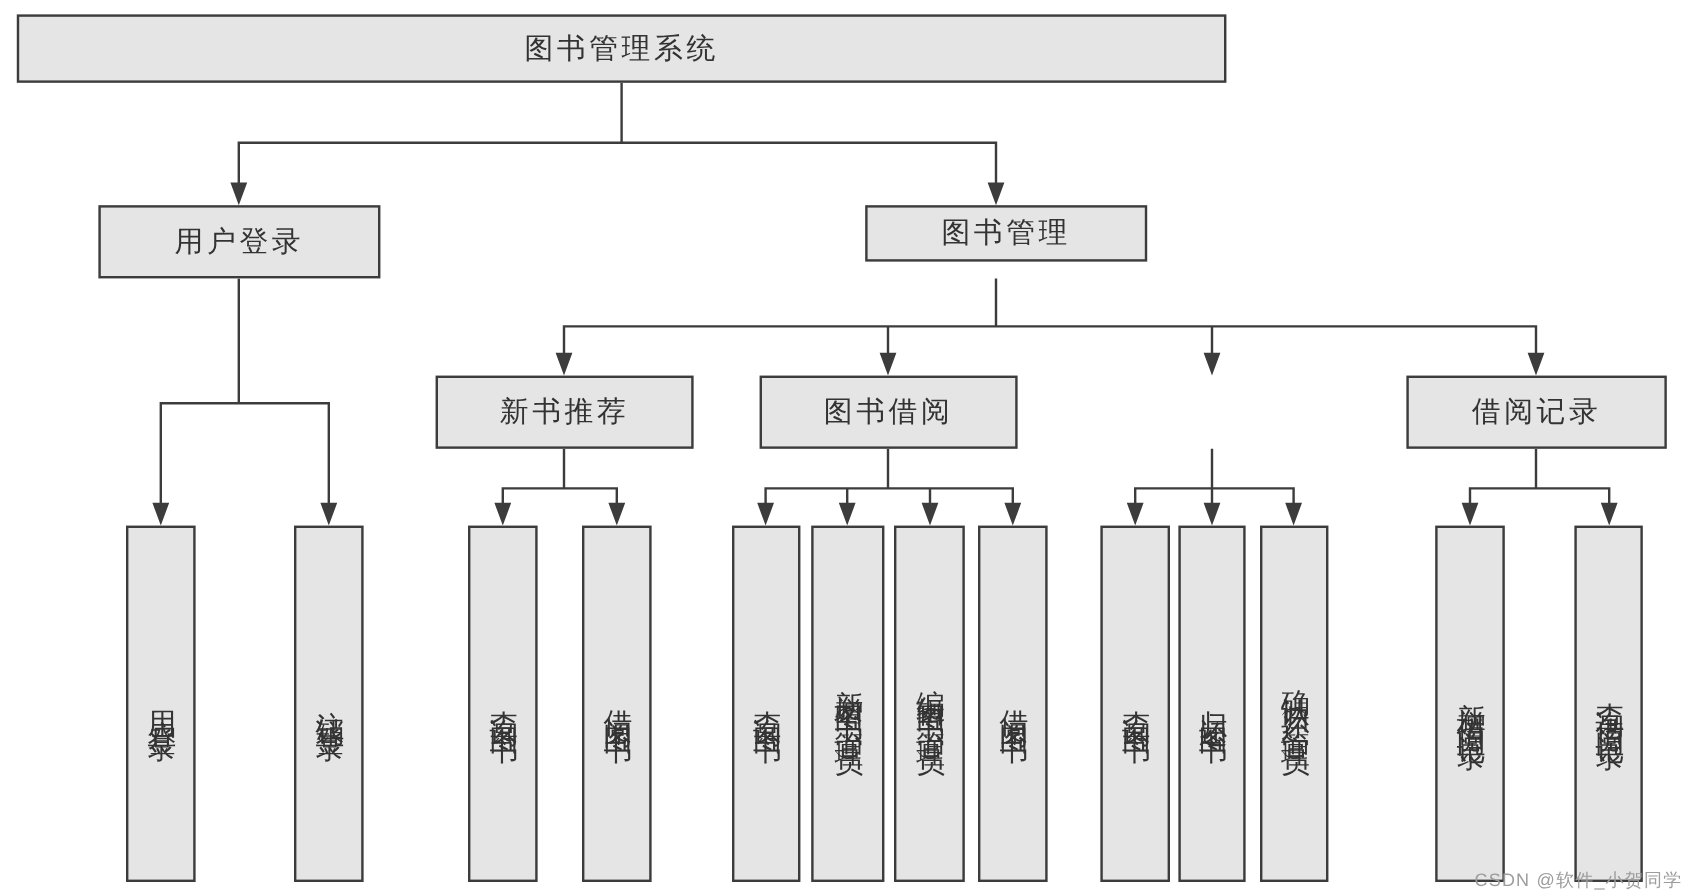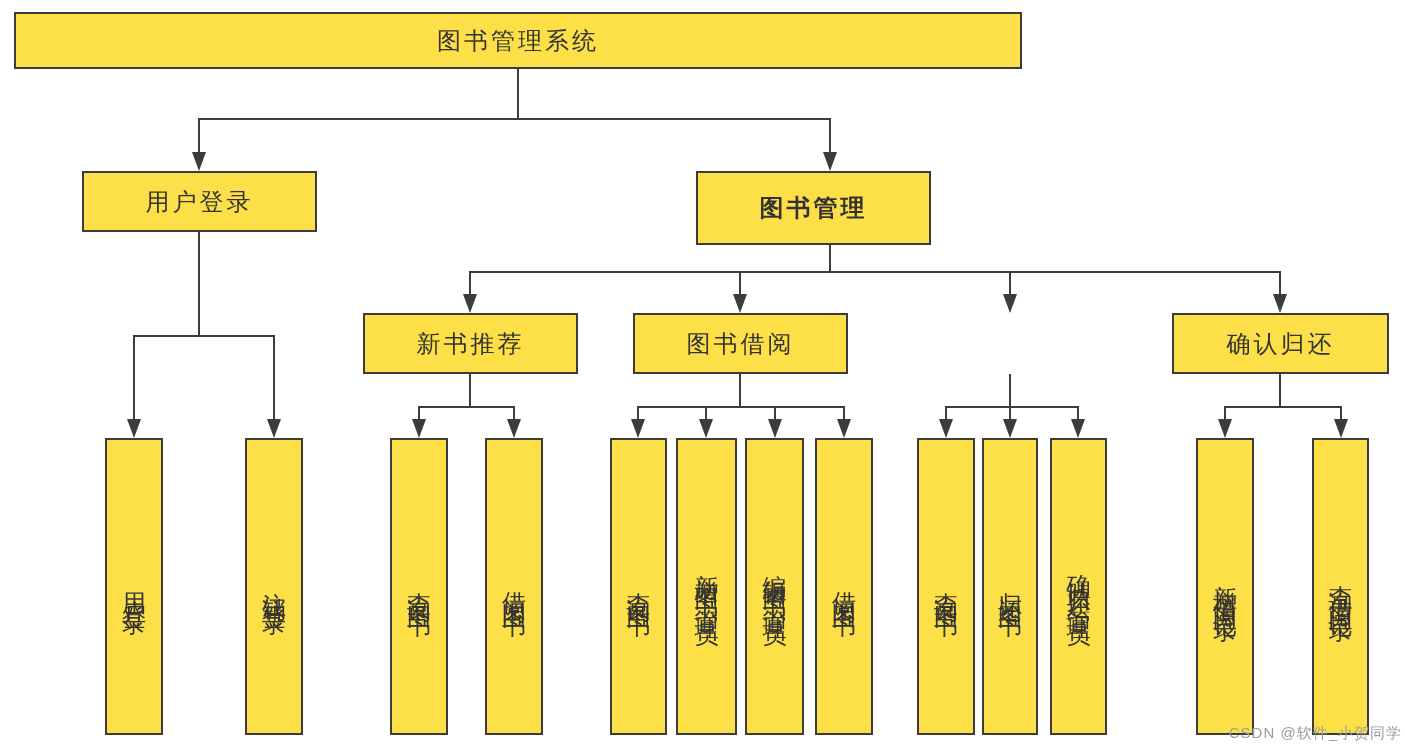--- a/index.html
+++ b/index.html
@@ -22,21 +22,21 @@
     background: var(--background, #fff);
   }
   .connectors {
     position: absolute; left: 0; top: 0;
     width: 1405px; height: 747px;
   }
   .lines { fill: none; stroke: var(--line, #3c3c3c); stroke-width: 2; }
   .arrows { fill: var(--line, #3c3c3c); stroke: none; }
   .node {
     position: absolute;
-    background: #fde047;
+    background: #e5e5e5;
     border: 2px solid var(--line, #3c3c3c);
     display: flex;
     align-items: center;
     justify-content: center;
     color: var(--text, #333);
     text-align: center;
     line-height: 1;
   }
   .h { font-size: 24px; letter-spacing: 3px; white-space: nowrap; }
   .v {
@@ -114,25 +114,25 @@
       M939 419 h14 L946 438 Z
       M1003 419 h14 L1010 438 Z
       M1071 419 h14 L1078 438 Z
       M1218 419 h14 L1225 438 Z
       M1334 419 h14 L1341 438 Z"></path>
   </svg>
 
   <div class="node h" style="left:14px; top:12px; width:1008px; height:57px;">图书管理系统</div>
 
   <div class="node h" style="left:82px; top:171px; width:235px; height:61px;">用户登录</div>
-  <div class="node h" style="left:696px; top:171px; width:235px; height:74px;font-weight:bold;">图书管理</div>
+  <div class="node h" style="left:721px; top:171px; width:235px; height:47px;">图书管理</div>
 
   <div class="node h" style="left:363px; top:313px; width:215px; height:61px;">新书推荐</div>
   <div class="node h" style="left:633px; top:313px; width:215px; height:61px;">图书借阅</div>
-  <div class="node h" style="left:1172px; top:313px; width:217px; height:61px;">确认归还</div>
+  <div class="node h" style="left:1172px; top:313px; width:217px; height:61px;">借阅记录</div>
 
   <div class="node v" style="left:105px; top:438px; width:58px; height:297px;">用户登录</div>
   <div class="node v" style="left:245px; top:438px; width:58px; height:297px;">注销登录</div>
 
   <div class="node v" style="left:390px; top:438px; width:58px; height:297px;">查询图书</div>
   <div class="node v" style="left:485px; top:438px; width:58px; height:297px;">借阅图书</div>
 
   <div class="node v" style="left:610px; top:438px; width:57px; height:297px;">查询图书</div>
   <div class="node v" style="left:676px; top:438px; width:61px; height:297px;">新增图书（管理员）</div>
   <div class="node v" style="left:745px; top:438px; width:59px; height:297px;">编辑图书（管理员）</div>

